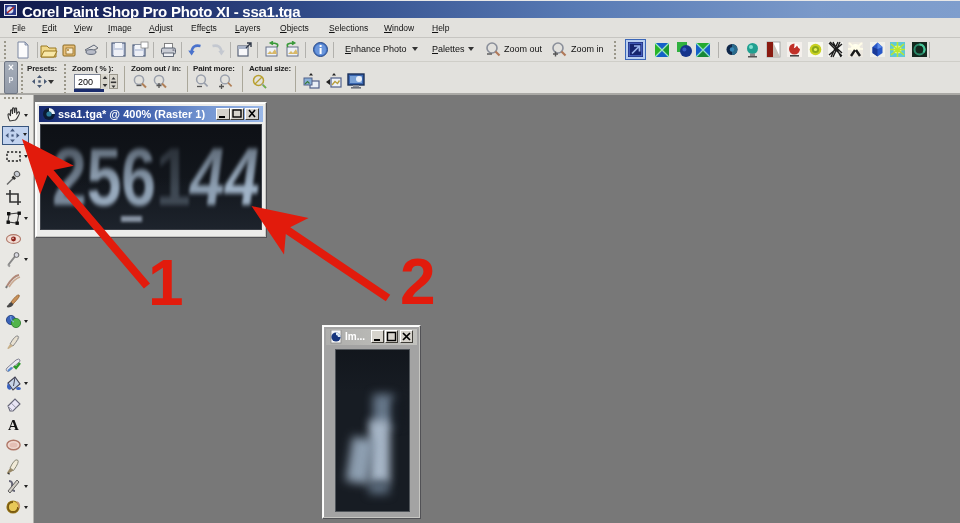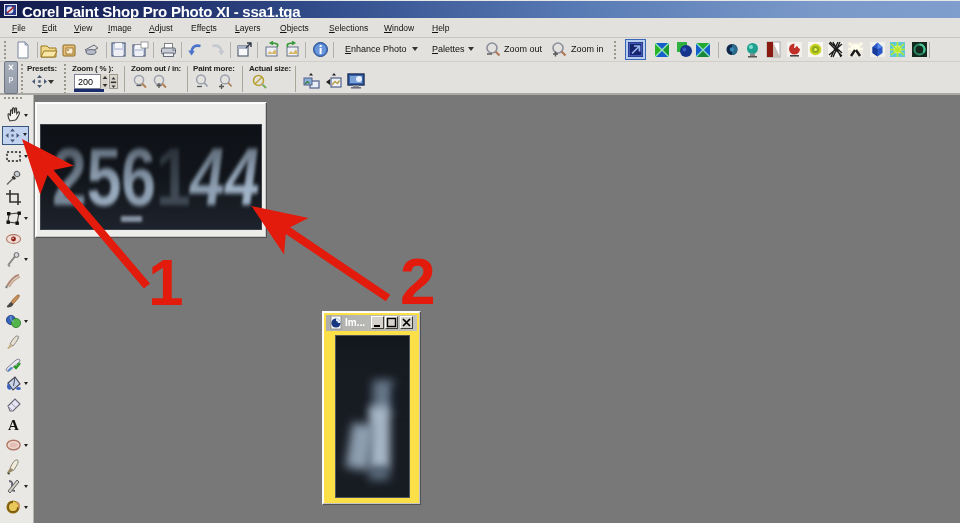--- a/index.html
+++ b/index.html
@@ -453,31 +453,48 @@
 
   <svg class="toolico" style="top:499px">
       <circle cx="8" cy="8" r="6" fill="#e8c858" stroke="#a08020" stroke-width="1.2"></circle>
       <path d="M8 3 a5 5 0 1 0 5 5" fill="none" stroke="#7a5a10" stroke-width="1.8"></path>
       <path d="M12 3 q3 2 2 6" stroke="#c89868" stroke-width="1.8" fill="none"></path>
     </svg>
   <div class="tcaret" style="top:506px"></div>
 </div>
 
 <div class="win" id="win1" style="left:35px;top:102px;width:230px;height:134px;z-index:4">
+  <div class="wtitle" style="background:linear-gradient(to right,#16296f,#3a5aa8 40%,#7496d2 75%,#9ab8e8)">
+    <svg style="position:absolute;left:3px;top:1px" width="14" height="14">
+        <circle cx="7" cy="7" r="6" fill="#0c1c34"></circle>
+        <path d="M7 1 a6 6 0 0 1 6 6 l-3.4 0 a2.6 2.6 0 0 0 -2.6 -2.6 z" fill="#e8f0f8"></path>
+        <circle cx="7" cy="7" r="2.6" fill="#2a7a9a"></circle>
+      </svg>
+    <span style="position:absolute;left:19px;top:2px;color:#fff;font-weight:bold;font-size:11px;letter-spacing:0px;white-space:nowrap">ssa1.tga* @ 400% (Raster 1)</span>
+    <div class="wbtn" style="right:33px;top:2px"><svg width="12" height="10">
+          <rect x="2" y="7" width="6" height="2" fill="#000"></rect>
+        </svg></div>
+    <div class="wbtn" style="right:19px;top:2px"><svg width="12" height="10">
+          <rect x="2" y="1" width="8" height="7" fill="none" stroke="#000" stroke-width="1.4"></rect>
+        </svg></div>
+    <div class="wbtn" style="right:4px;top:2px"><svg width="12" height="10">
+          <path d="M3 1 L9 8 M9 1 L3 8" stroke="#000" stroke-width="1.6"></path>
+        </svg></div>
+  </div>
   <div style="position:absolute;left:4px;top:21px;width:222px;height:106px;background:linear-gradient(to bottom,#12161c 50%,#1d232c);border:1px solid #3c4048;box-sizing:border-box;overflow:hidden;">
 
     <div style="position:absolute;left:11px;top:11px;font-family:'Liberation Sans',sans-serif;font-weight:bold;font-size:82px;line-height:82px;color:#9fb2c6;filter:blur(2.2px);transform:scaleX(0.76);transform-origin:0 0;white-space:nowrap">
       <span style="opacity:.72">2</span><span style="opacity:.95">5</span><span style="opacity:.88">6</span><span style="opacity:.3">1</span><span style="display:inline-block;transform:skewX(-10deg);opacity:.88">4</span><span style="display:inline-block;transform:skewX(-10deg)">4</span>
     </div>
     <div style="position:absolute;left:80px;top:91px;width:21px;height:6px;background:#8894a4;filter:blur(1.5px)"></div>
     <div style="position:absolute;left:0;top:0;width:222px;height:106px;background:linear-gradient(to bottom,rgba(10,12,16,0.55),rgba(10,12,16,0.12) 45%,rgba(10,12,16,0) 60%)"></div>
   </div>
 </div>
 
-<div class="win" id="win2" style="left:322px;top:311px;width:97px;height:192px;z-index:4;background:#fde047">
+<div class="win" id="win2" style="left:322px;top:325px;width:97px;height:192px;z-index:4;background:#a3a3a3">
   <div class="wtitle" style="background:linear-gradient(to right,#aeaeac,#c2c2be)">
     <svg style="position:absolute;left:3px;top:1px" width="14" height="14">
         <rect x="2" y="0" width="10" height="13" fill="#f8f8f8" stroke="#888" stroke-width="0.8"></rect>
         <circle cx="7" cy="7" r="4.6" fill="#16357e"></circle>
         <path d="M7 2.4 a4.6 4.6 0 0 1 4.6 4.6 l-2.6 0 a2 2 0 0 0 -2 -2 z" fill="#dce8f4"></path>
       </svg>
     <span style="position:absolute;left:19px;top:2px;color:#fff;font-weight:bold;font-size:10px;">Im...</span>
     <div class="wbtn" style="right:33px;top:1px;width:13px;height:13px"><svg width="11" height="11">
           <rect x="2" y="8" width="6" height="2" fill="#000"></rect>
         </svg></div>

